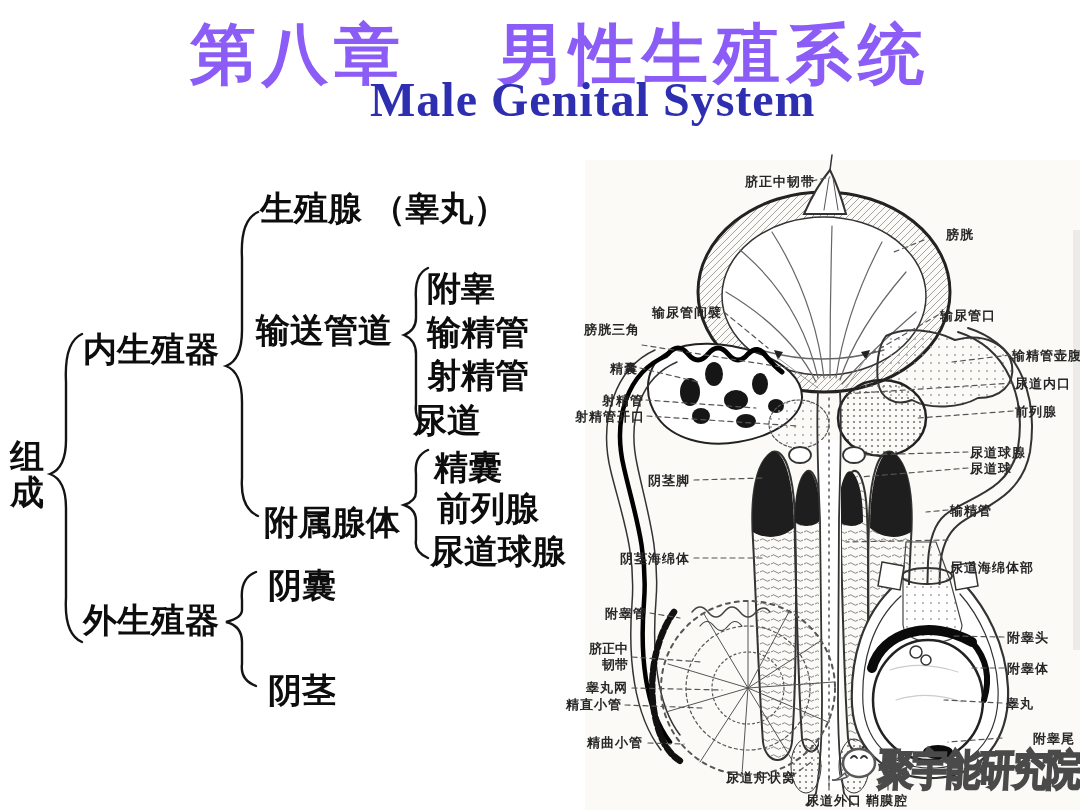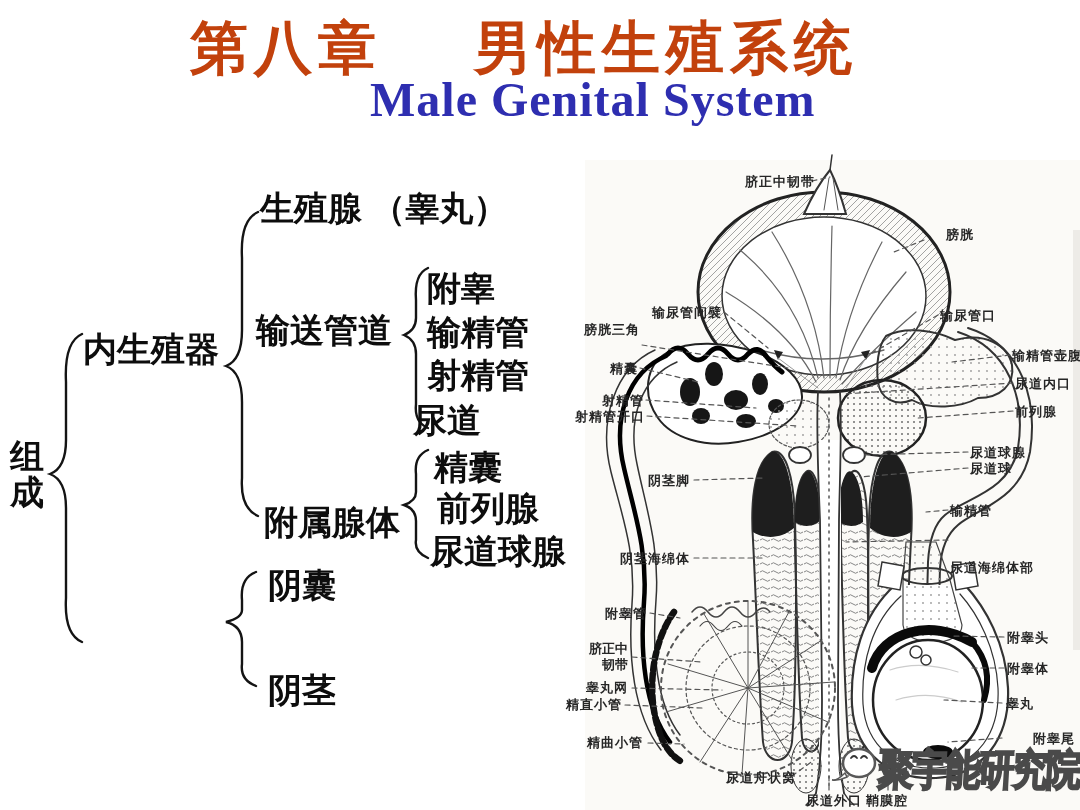--- a/index.html
+++ b/index.html
@@ -1,20 +1,20 @@
 <!DOCTYPE html>
 <html><head>
 <meta charset="utf-8">
 <style>
   html,body{margin:0;padding:0;background:#ffffff;}
   #slide{position:relative;width:1080px;height:810px;background:#ffffff;overflow:hidden;
          font-family:"Liberation Sans",sans-serif;}
   
-  .title-zh{position:absolute;left:190px;top:10px;font-weight:700;font-size:58px;
-            letter-spacing:6px;color:#c2410c;white-space:nowrap;}
+  .title-zh{position:absolute;left:190px;top:10px;font-weight:700;font-size:66px;
+            letter-spacing:6px;color:#8b5cf6;white-space:nowrap;}
   .title-zh .gap{display:inline-block;width:92px;}
   .title-en{position:absolute;left:370px;top:72px;font-family:"Liberation Serif",serif;
             font-weight:700;font-size:48px;letter-spacing:1px;color:#2e2eb0;white-space:nowrap;}
   
   .tlabel{position:absolute;font-weight:700;font-size:34px;line-height:36px;color:#0d0d0d;
           white-space:nowrap;}
   .tlabel.wrap{white-space:normal;width:40px;}
   
   .alabel{position:absolute;font-family:"Liberation Serif",serif;font-weight:600;
           font-size:13px;line-height:16px;color:#262626;letter-spacing:1px;white-space:nowrap;text-align:center;}
@@ -230,20 +230,21 @@
   <div class="tlabel" style="left:83px;top:331px;">内生殖器</div>
   <div class="tlabel" style="left:256px;top:312px;">输送管道</div>
   <div class="tlabel" style="left:427px;top:270px;">附睾</div>
   <div class="tlabel" style="left:427px;top:314px;">输精管</div>
   <div class="tlabel" style="left:427px;top:357px;">射精管</div>
   <div class="tlabel" style="left:413px;top:402px;">尿道</div>
   <div class="tlabel" style="left:264px;top:504px;">附属腺体</div>
   <div class="tlabel" style="left:434px;top:449px;">精囊</div>
   <div class="tlabel" style="left:437px;top:490px;">前列腺</div>
   <div class="tlabel" style="left:430px;top:533px;">尿道球腺</div>
+  <div class="tlabel" style="left:83px;top:602px;">外生殖器</div>
   <div class="tlabel" style="left:268px;top:567px;">阴囊</div>
   <div class="tlabel" style="left:268px;top:672px;">阴茎</div>
 
   <div class="alabel" style="left:745px;top:174px;">脐正中韧带</div>
   <div class="alabel" style="left:926px;top:227px;margin-left:20px;">膀胱</div>
   <div class="alabel" style="right:358px;top:305px;">输尿管间襞</div>
   <div class="alabel" style="left:940px;top:308px;">输尿管口</div>
   <div class="alabel" style="right:440px;top:322px;">膀胱三角</div>
   <div class="alabel" style="right:442px;top:361px;">精囊</div>
   <div class="alabel" style="right:436px;top:393px;">射精管</div>

